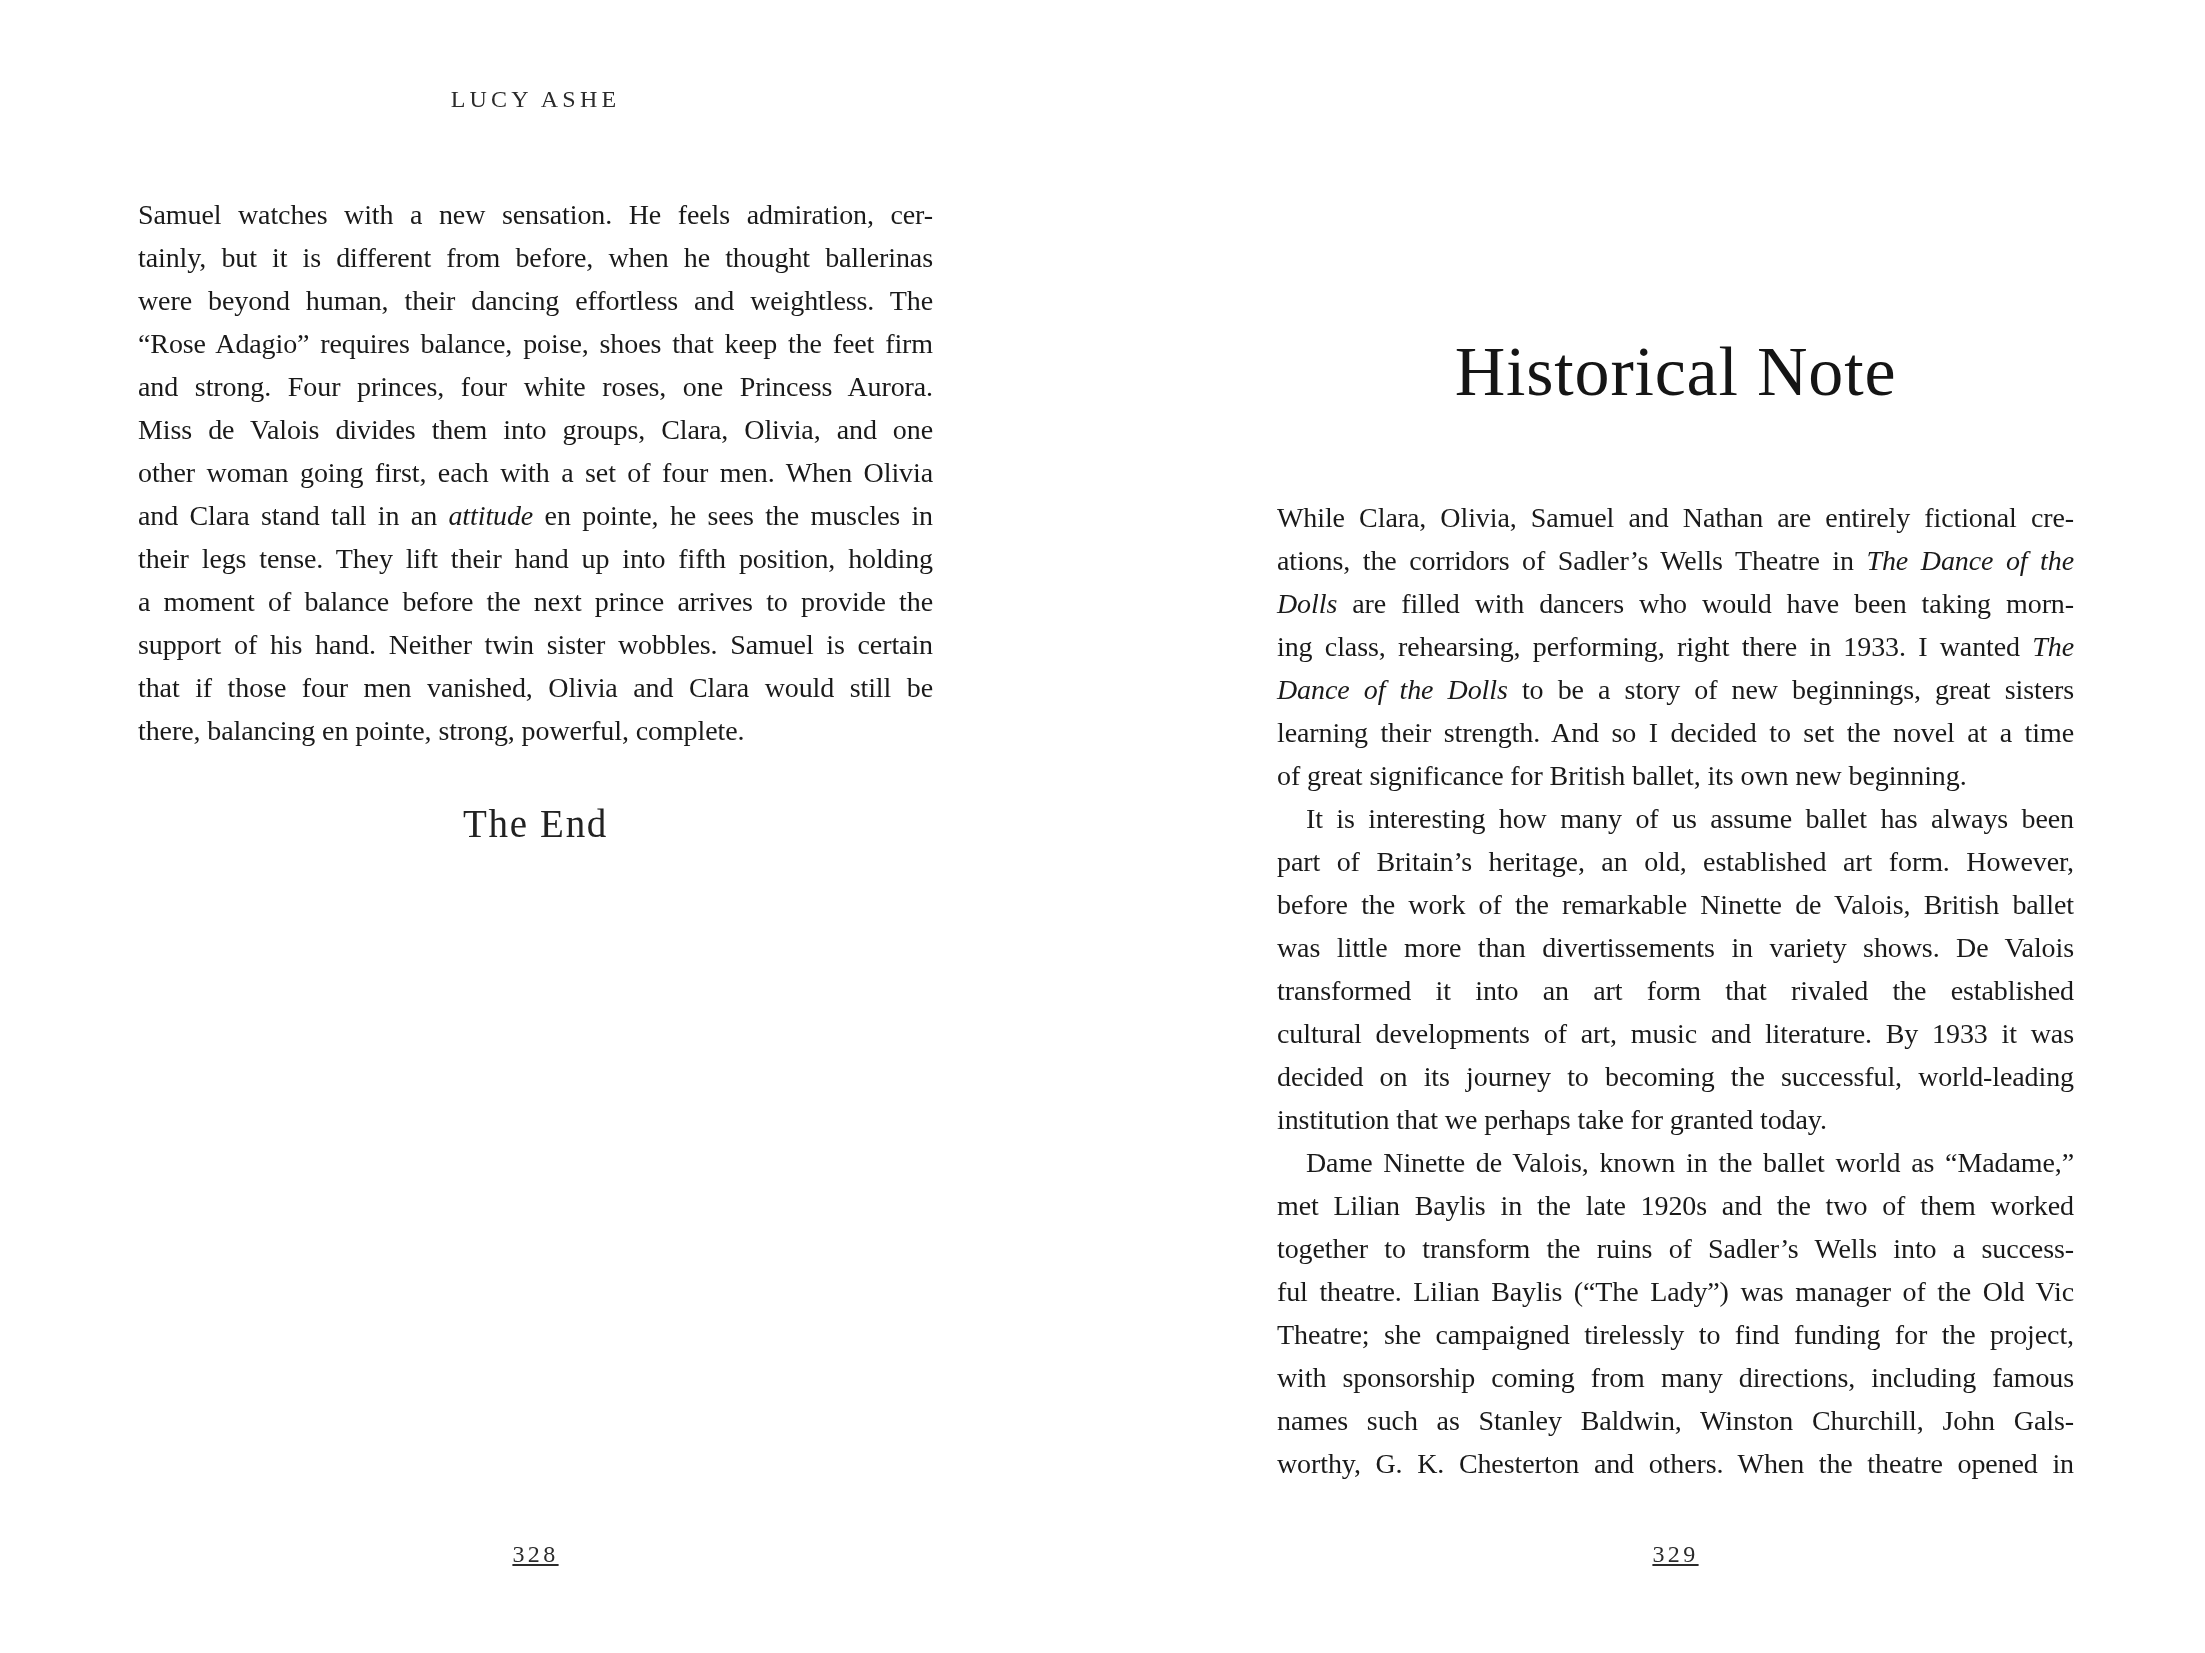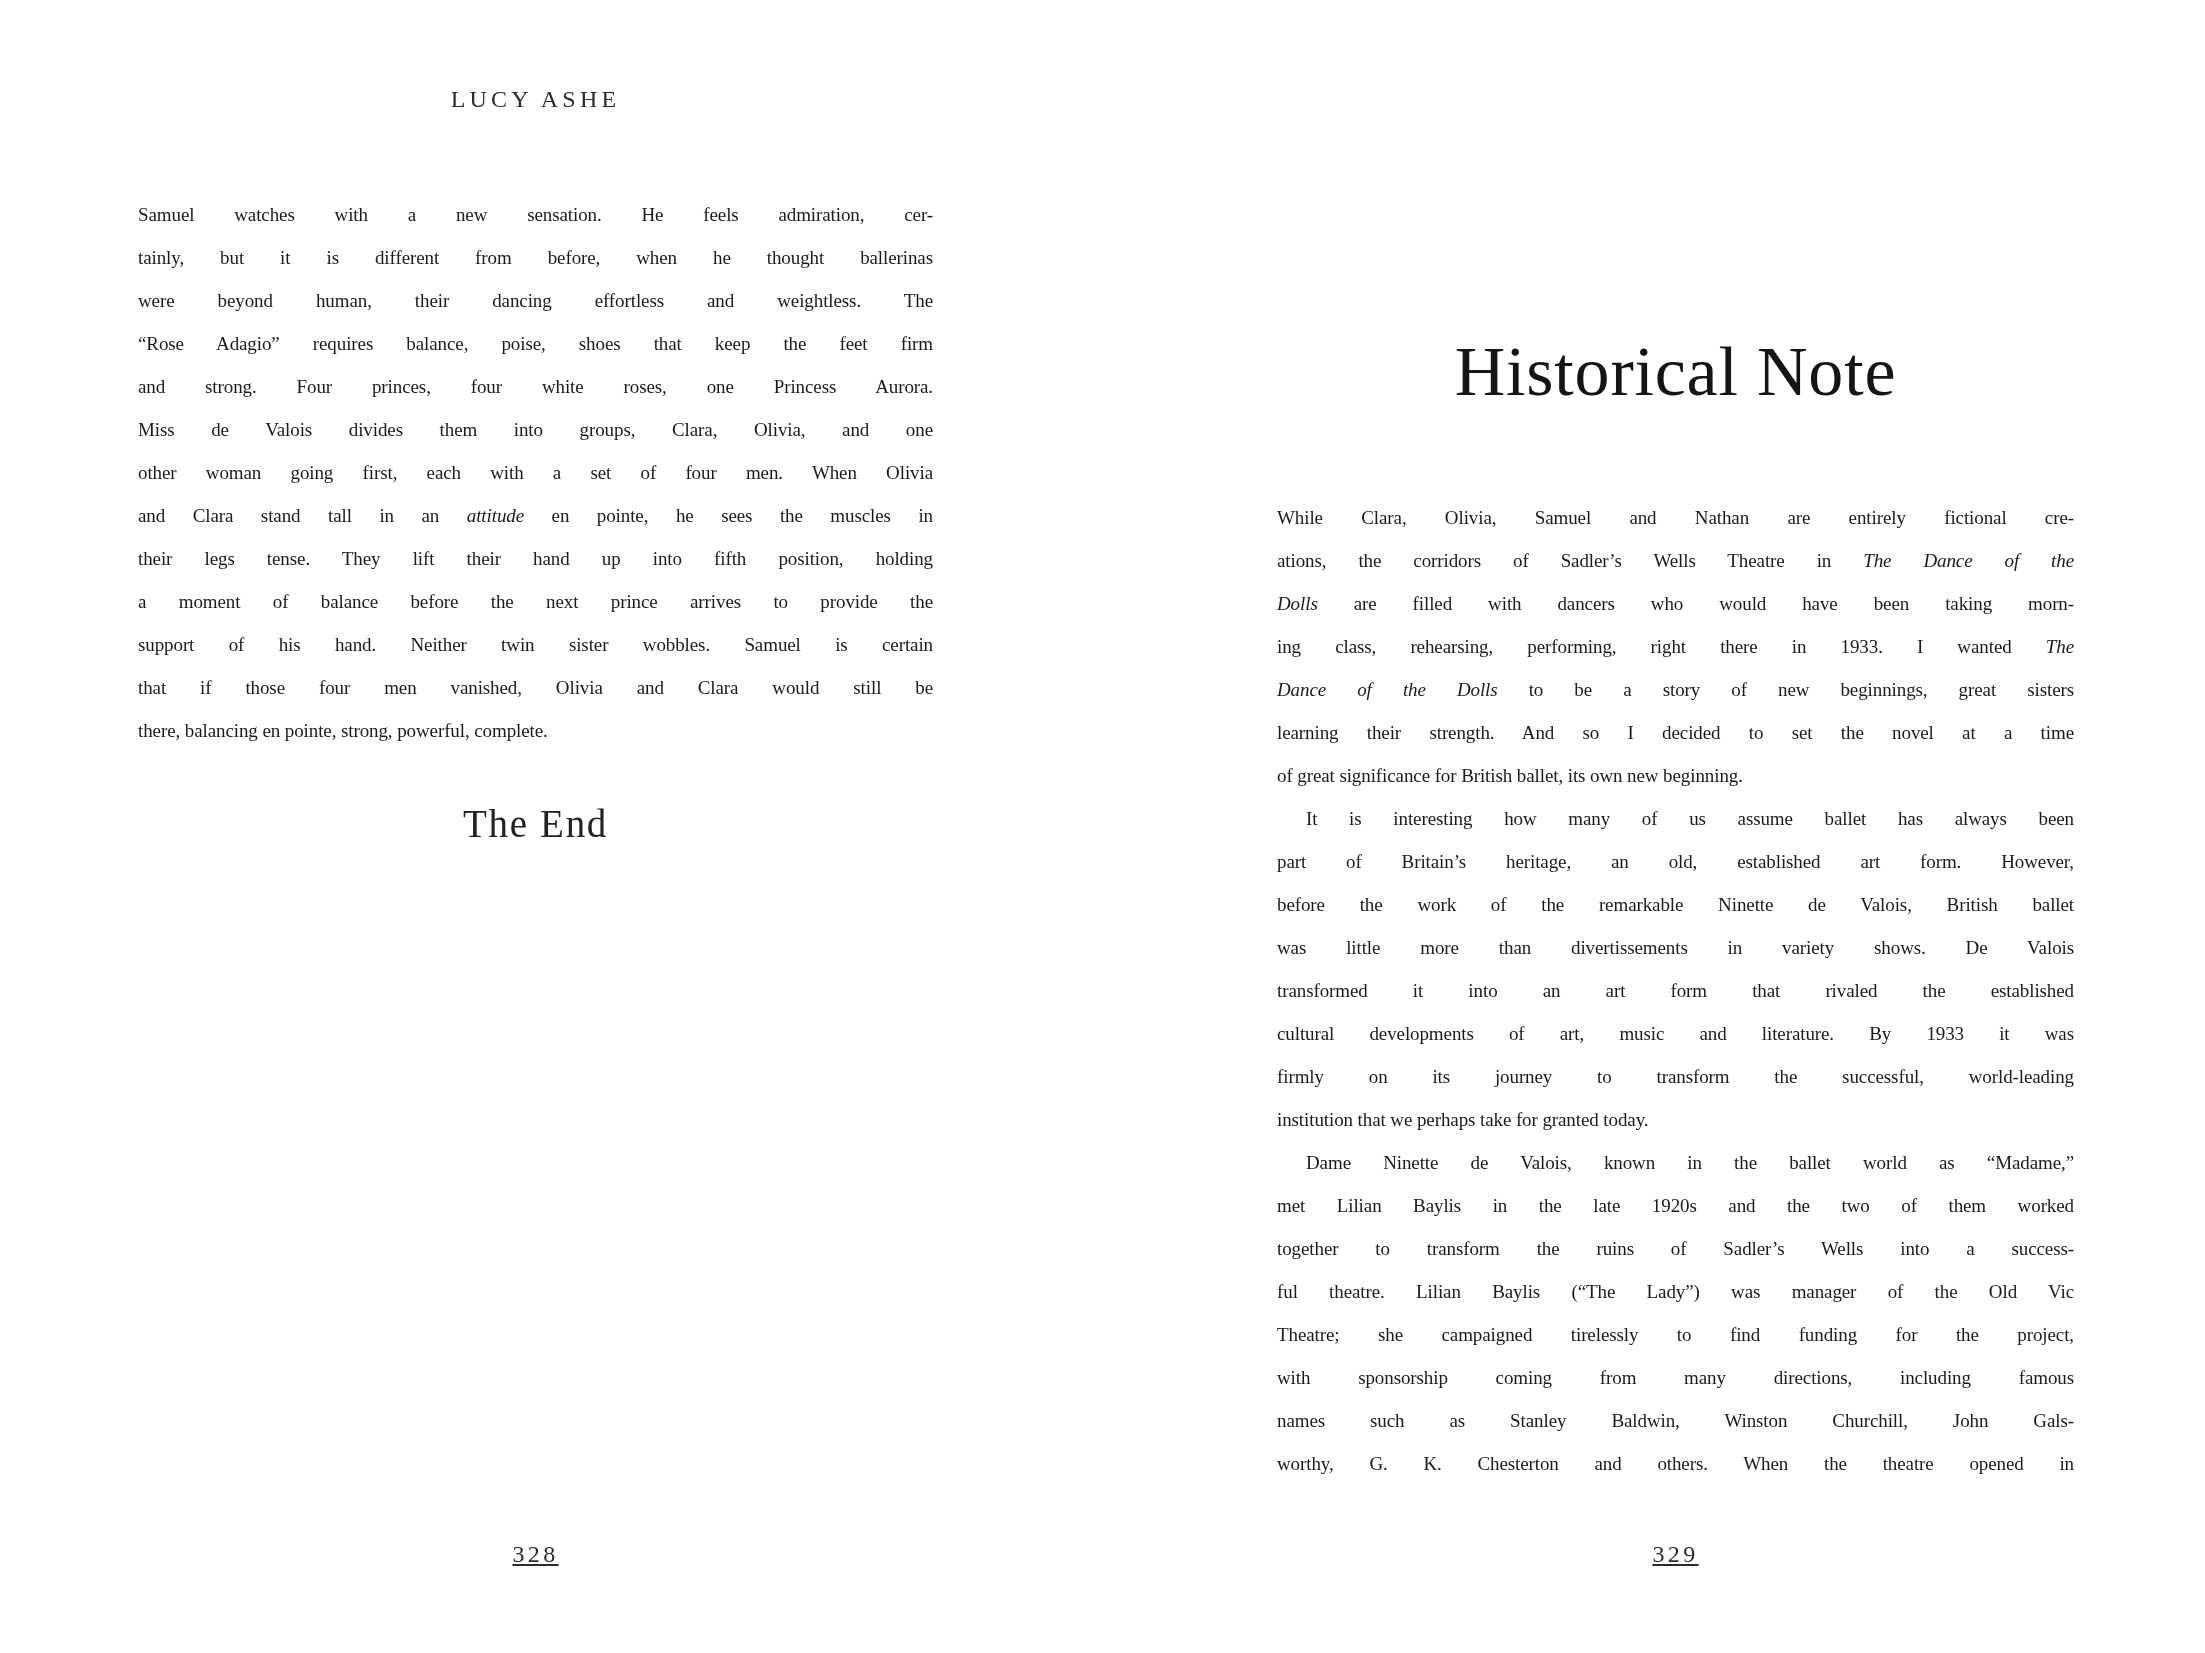--- a/index.html
+++ b/index.html
@@ -17,21 +17,21 @@
 
   .running-header {
     position: absolute; top: 86px; left: 0; right: 0;
     text-align: center;
     font-size: 24px; letter-spacing: 4.2px;
     color: #2b2b2b;
   }
 
   .body-text {
     position: absolute; left: 0; right: 0;
-    font-size: 19px;
+    font-size: 28px;
     line-height: 43px;
     letter-spacing: -0.1px;
   }
   .body-left  { top: 193px; }
   .body-right { top: 496px; }
 
   .line {
     white-space: nowrap;
     text-align: justify;
     text-align-last: justify;
@@ -109,21 +109,21 @@
           <div class="line"><span>learning their strength. And so I decided to set the novel at a time</span></div>
           <div class="line last"><span>of great significance for British ballet, its own new beginning.</span></div>
         </div>
         <div class="para">
           <div class="line indent"><span>It is interesting how many of us assume ballet has always been</span></div>
           <div class="line"><span>part of Britain’s heritage, an old, established art form. However,</span></div>
           <div class="line"><span>before the work of the remarkable Ninette de Valois, British ballet</span></div>
           <div class="line"><span>was little more than divertissements in variety shows. De Valois</span></div>
           <div class="line"><span>transformed it into an art form that rivaled the established</span></div>
           <div class="line"><span>cultural developments of art, music and literature. By 1933 it was</span></div>
-          <div class="line"><span>firmly on its journey to transform the successful, world-leading</span></div>
+          <div class="line"><span>decided on its journey to becoming the successful, world-leading</span></div>
           <div class="line last"><span>institution that we perhaps take for granted today.</span></div>
         </div>
         <div class="para">
           <div class="line indent"><span>Dame Ninette de Valois, known in the ballet world as “Madame,”</span></div>
           <div class="line"><span>met Lilian Baylis in the late 1920s and the two of them worked</span></div>
           <div class="line"><span>together to transform the ruins of Sadler’s Wells into a success-</span></div>
           <div class="line"><span>ful theatre. Lilian Baylis (“The Lady”) was manager of the Old Vic</span></div>
           <div class="line"><span>Theatre; she campaigned tirelessly to find funding for the project,</span></div>
           <div class="line"><span>with sponsorship coming from many directions, including famous</span></div>
           <div class="line"><span>names such as Stanley Baldwin, Winston Churchill, John Gals-</span></div>

